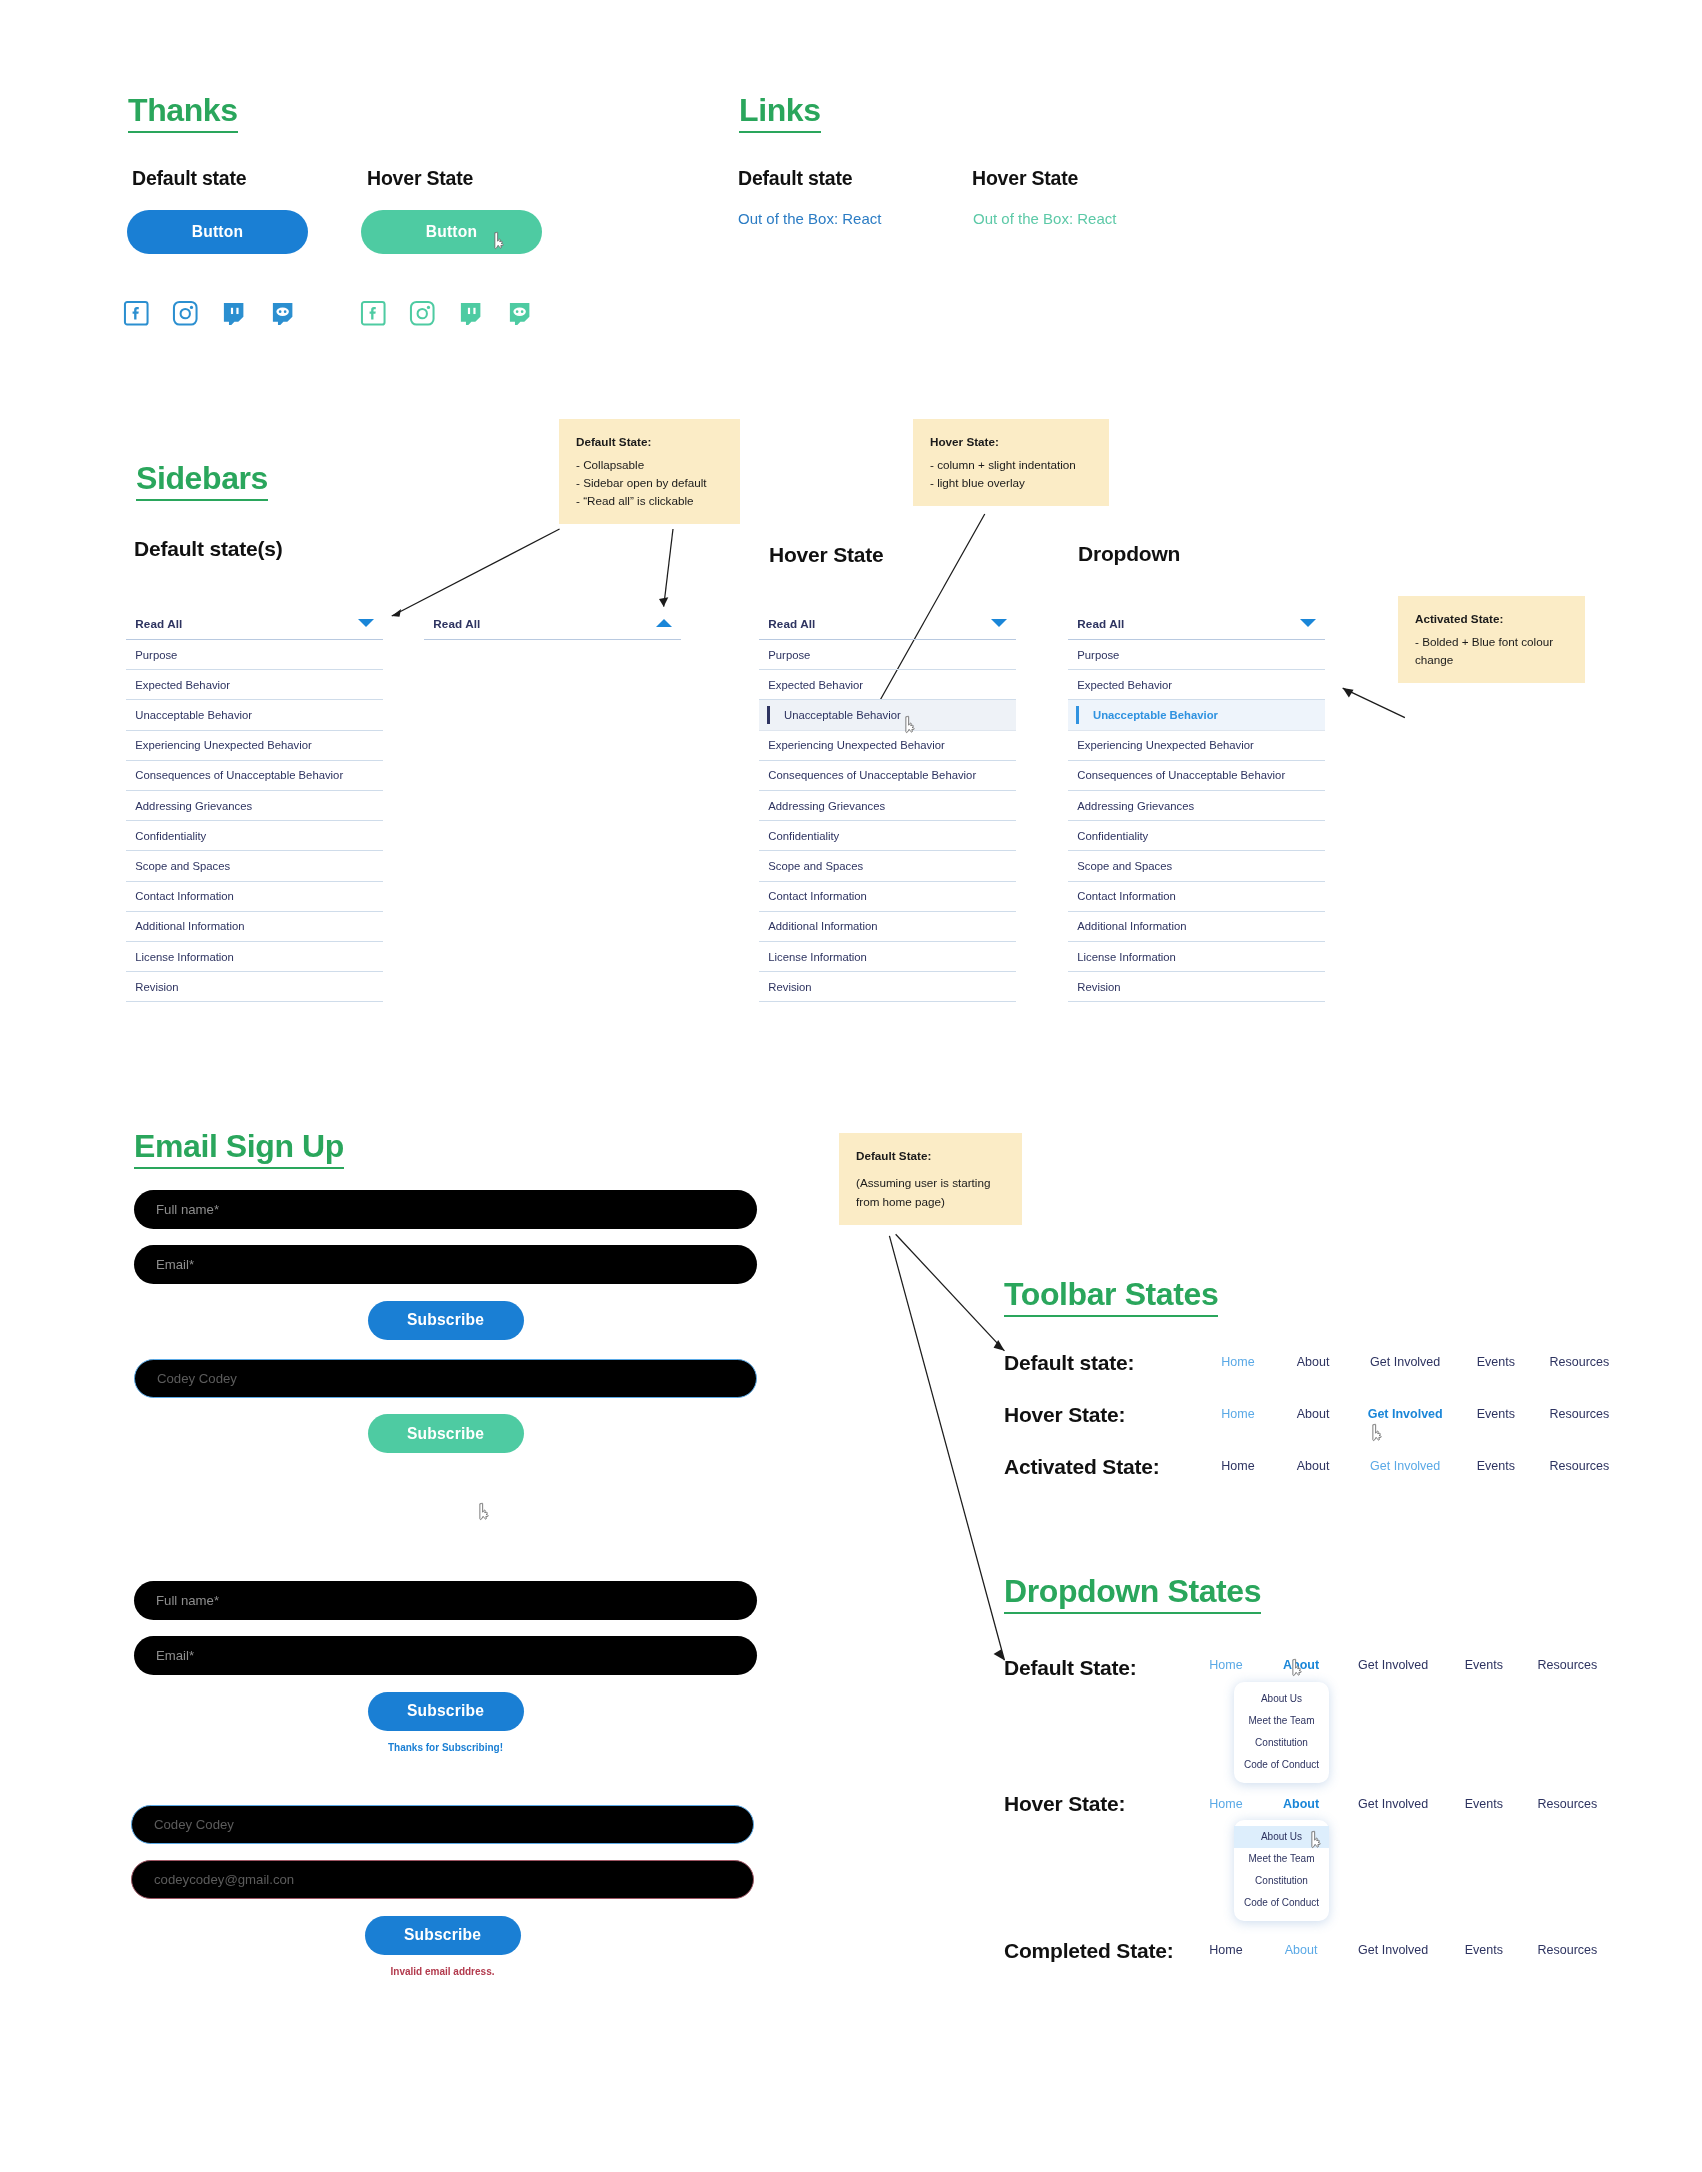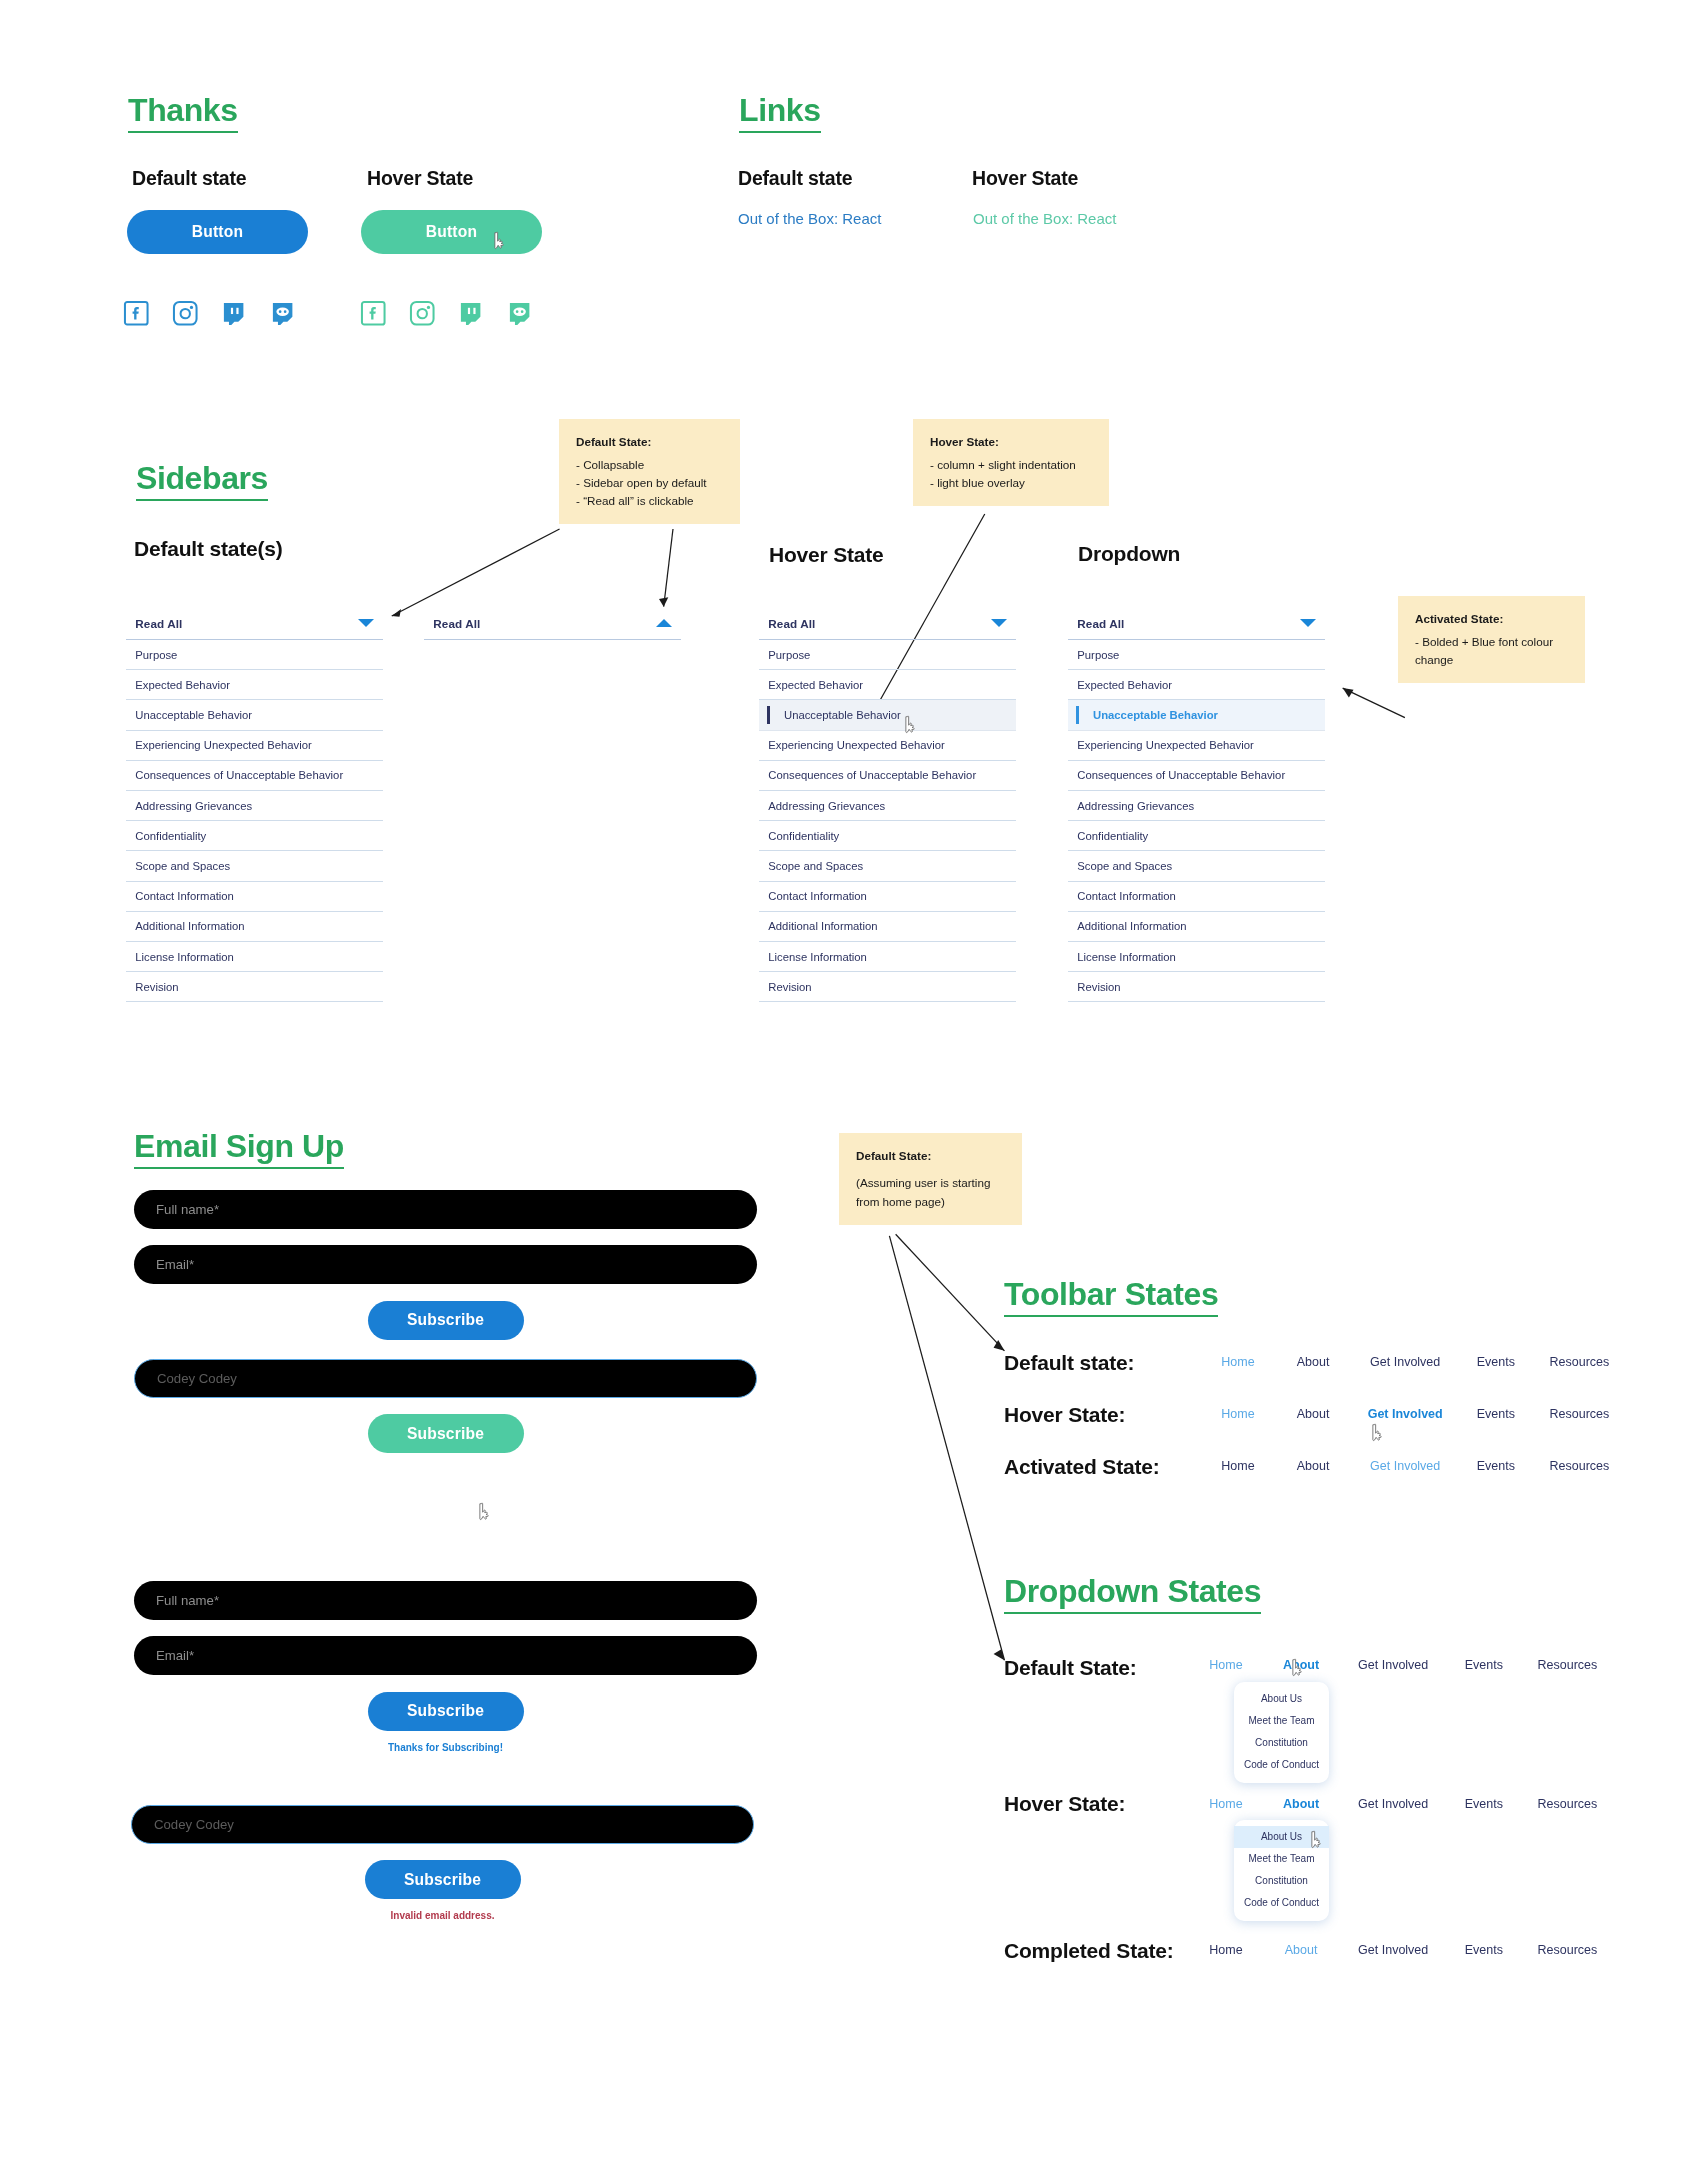--- a/index.html
+++ b/index.html
@@ -420,20 +420,21 @@
     <div class="field">Full name*</div>
     <div class="field">Email*</div>
     <div class="form-btn-wrap">
       <button class="pill-btn btn-blue" style="position:relative; width:156px; height:39px;">Subscribe</button>
     </div>
     <div class="form-msg msg-success">Thanks for Subscribing!</div>
   </div>
 
   <div class="form-block" style="left:131px; top:1805px;">
     <div class="field filled focused">Codey Codey</div>
+    <div class="field filled error">codeycodey@gmail.con</div>
     <div class="form-btn-wrap">
       <button class="pill-btn btn-blue" style="position:relative; width:156px; height:39px;">Subscribe</button>
     </div>
     <div class="form-msg msg-error">Invalid email address.</div>
   </div>
 
   <div class="sticky" style="left:839px; top:1133px; width:183px;">
     <div class="sticky-head">Default State:</div>
     <div class="sticky-wrap" style="margin-top:9.3px;">(Assuming user is starting from home page)</div>
   </div>

